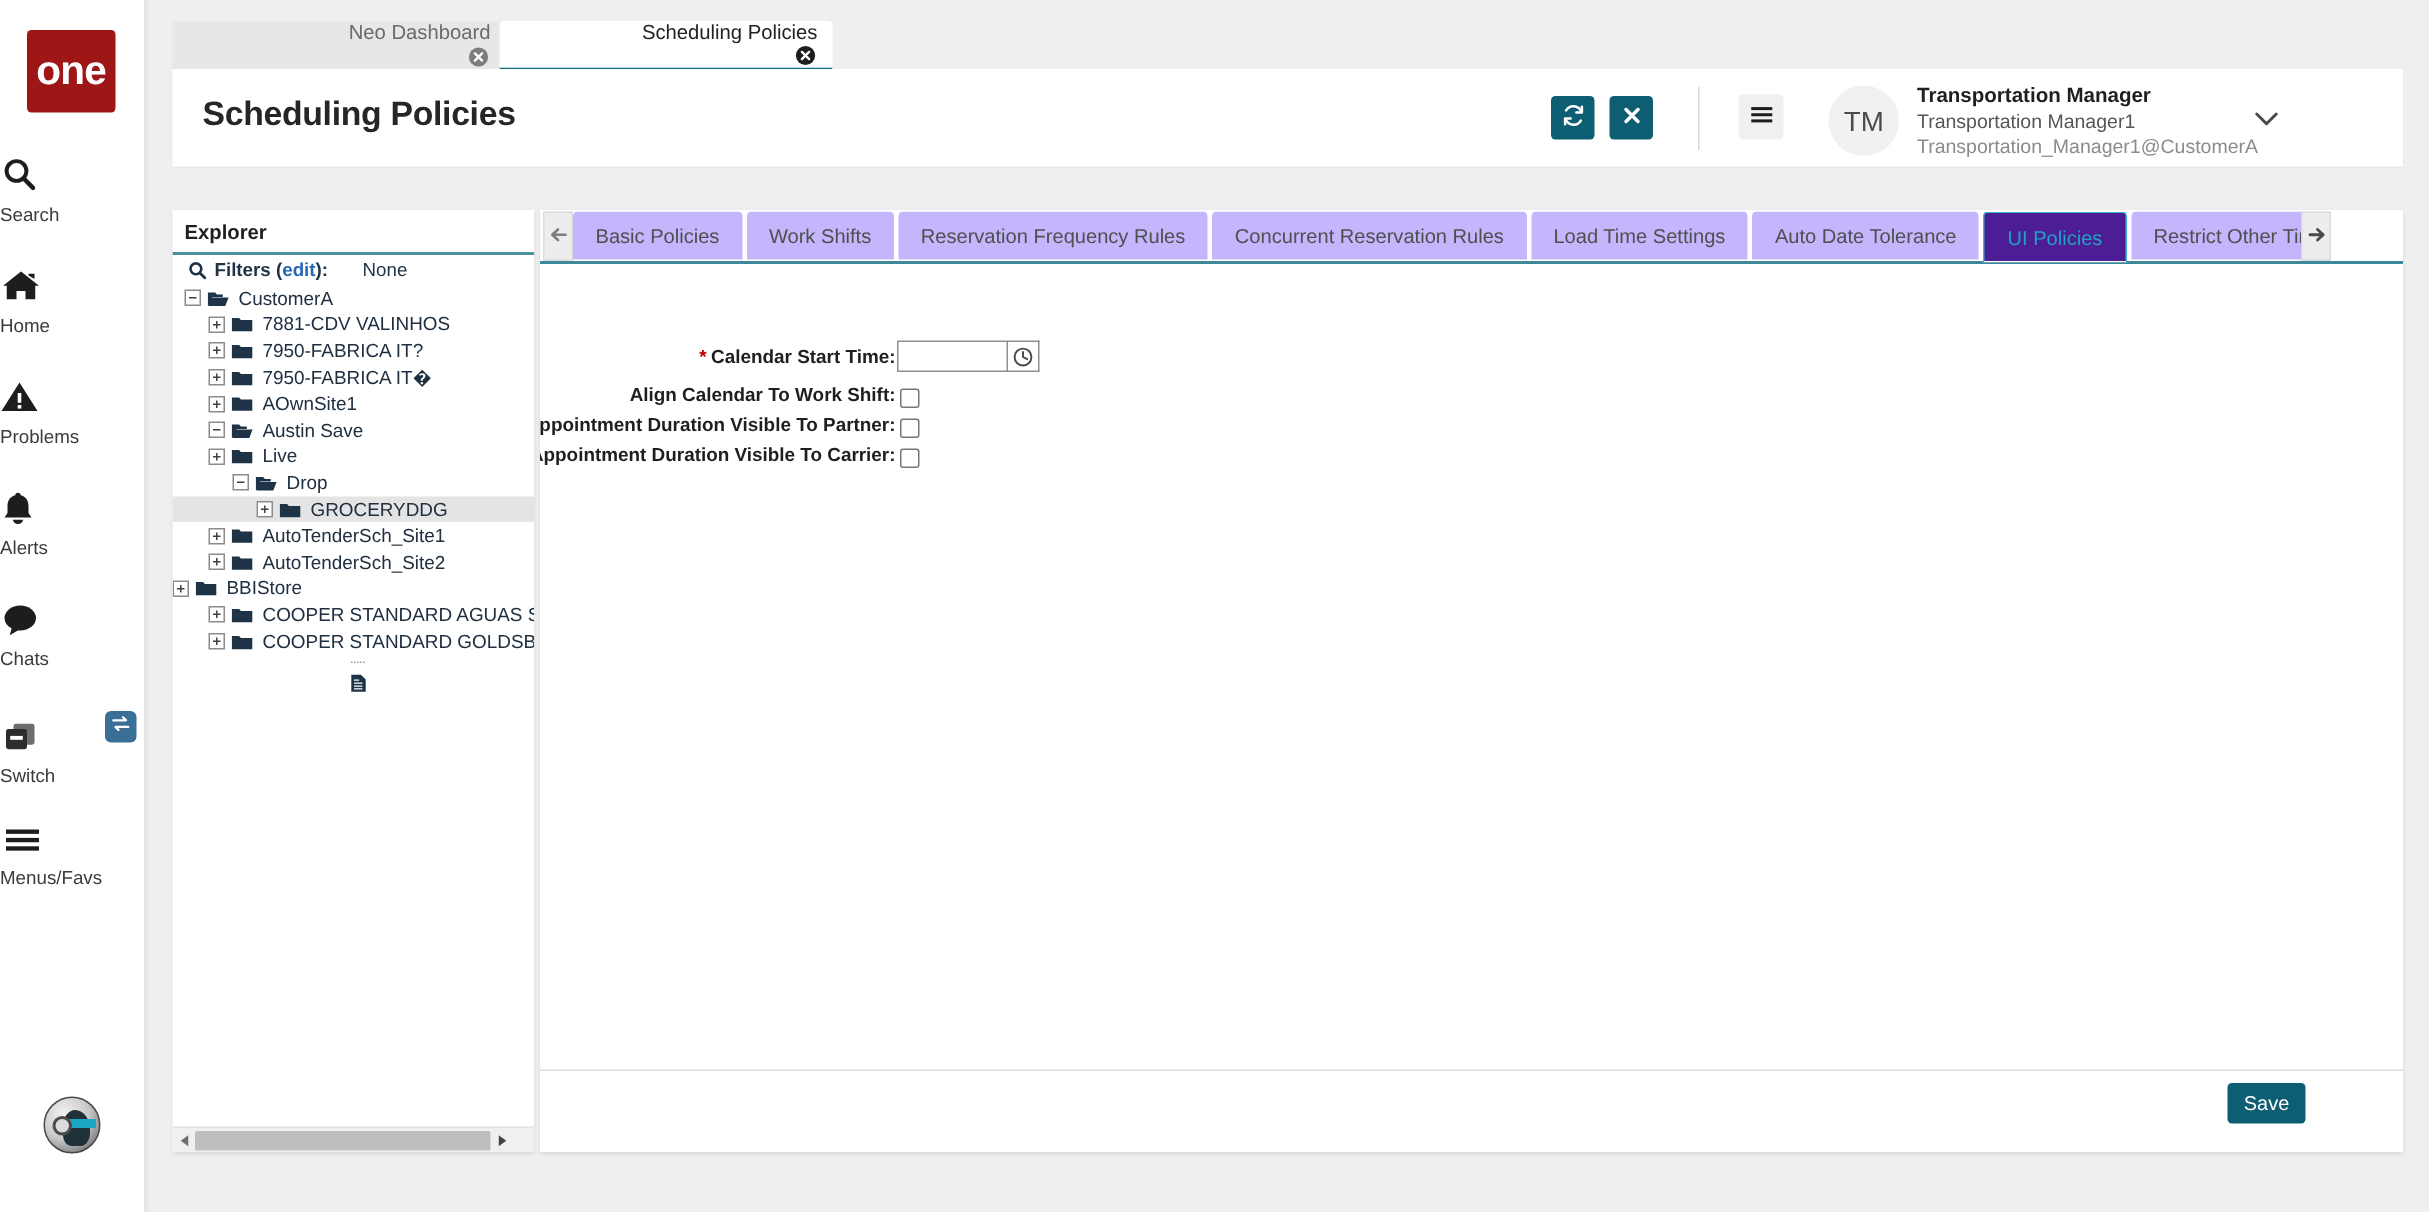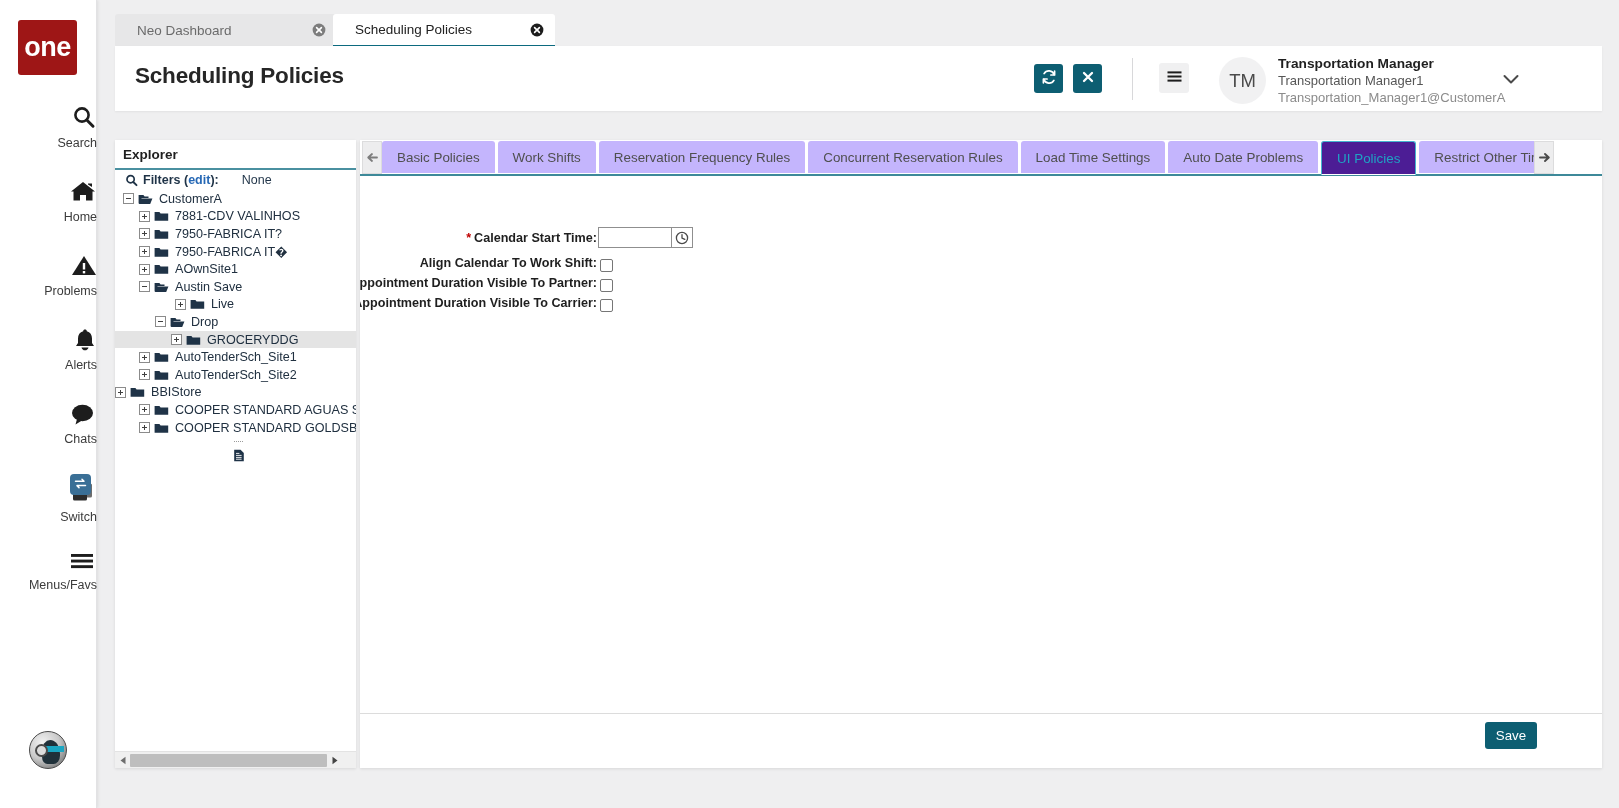--- a/index.html
+++ b/index.html
@@ -35,21 +35,21 @@
   }
   #brand .brandtext {
     color: #ffffff;
     font-size: 27px;
     font-weight: 700;
     letter-spacing: -0.5px;
     line-height: 1;
   }
   .navitem {
     position: absolute; left: 0; width: 97px;
-    text-align: right;
+    text-align: left;
     cursor: pointer;
     user-select: none;
   }
   .navitem .nicon {
     display: block; height: 34px; line-height: 34px;
     color: #1d1d1d;
   }
   .navitem .nicon svg { vertical-align: middle; }
   .navitem .nlabel {
     display: block;
@@ -98,23 +98,24 @@
   #tabstrip {
     position: absolute; left: 97px; top: 0;
     width: 1522px; height: 46px;
     background: #efeff0;
   }
   .btab {
     position: absolute; top: 14px;
     height: 32px;
     background: #e7e7e8;
     border-radius: 3px 3px 0 0;
-    display: flex; align-items: center;
+    display: flex; align-items: flex-end;
     padding: 0 10px 0 22px;
     cursor: pointer;
+    flex-direction: column;
   }
   .btab .btablabel {
     font-size: 13.5px;
     color: #6b6b6b;
     white-space: nowrap;
     overflow: hidden;
     flex: 1;
   }
   .btab.active {
     background: #ffffff;
@@ -651,21 +652,21 @@
         </div>
         <div class="trow" style="padding-left: 24px;">
           <span class="toggle box"></span>
           <span class="tfolder">
             <svg width="15" height="12" viewBox="0 0 15 12">
               <path d="M0.6 2 L5.4 2 L6.6 3.4 L10.5 3.4 L10.5 5 L3.6 5 L1.4 10.6 L0.6 10.6 Z M3.2 5.4 L14.4 5.4 L12.2 11 L1 11 Z" fill="#1f3347"></path>
             </svg>
           </span>
           <span class="tlabel">Austin Save</span>
         </div>
-        <div class="trow" style="padding-left: 60px;">
+        <div class="trow" style="padding-left: 24px;">
           <span class="toggle box plus"></span>
           <span class="tfolder">
             <svg width="15" height="12" viewBox="0 0 15 12">
               <path d="M0.6 2 L5.4 2 L6.6 3.4 L14.2 3.4 L14.2 10.8 L0.6 10.8 Z" fill="#1f3347"></path>
             </svg>
           </span>
           <span class="tlabel">Live</span>
         </div>
         <div class="trow" style="padding-left: 40px;">
           <span class="toggle box"></span>
@@ -771,21 +772,21 @@
           <span>Basic Policies</span>
         </div><div class="ctab">
           <span>Work Shifts</span>
         </div><div class="ctab">
           <span>Reservation Frequency Rules</span>
         </div><div class="ctab">
           <span>Concurrent Reservation Rules</span>
         </div><div class="ctab">
           <span>Load Time Settings</span>
         </div><div class="ctab">
-          <span>Auto Date Problems</span>
+          <span>Auto Date Tolerance</span>
         </div><div class="ctab active">
           <span>UI Policies</span>
         </div><div class="ctab">
           <span>Restrict Other Times</span>
         </div></div>
 
     <div id="tabscroll-right">
       <span>
         <svg width="13" height="11" viewBox="0 0 13 11">
             <path d="M2 5.5 H9.8 M7 2 L10.8 5.5 L7 9" fill="none" stroke="#4a4a4a" stroke-width="1.9" stroke-linecap="round" stroke-linejoin="round"></path>

